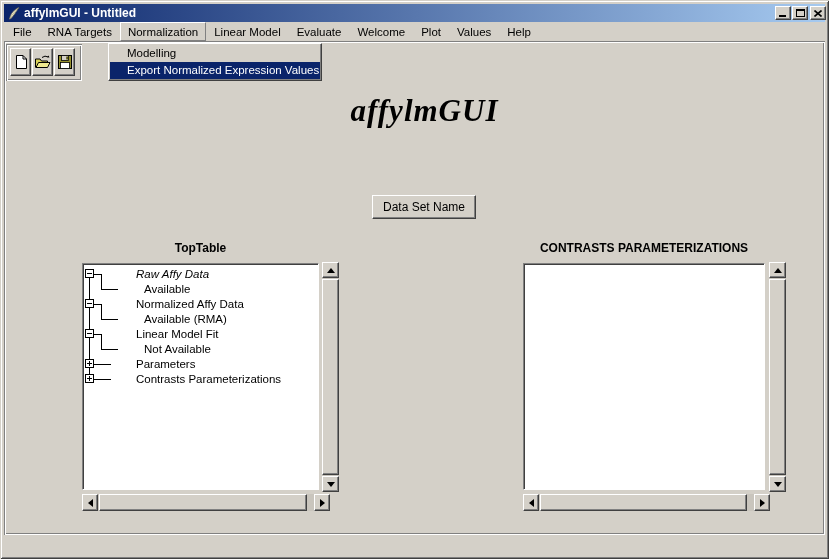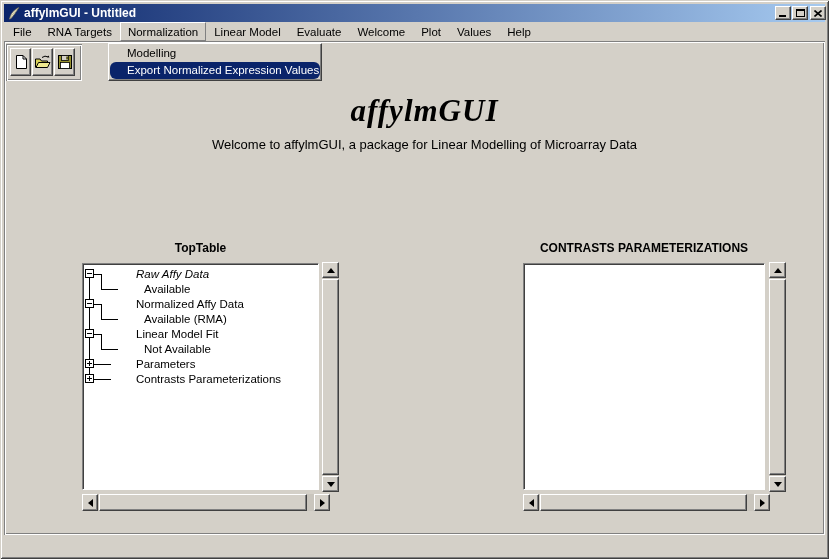--- a/index.html
+++ b/index.html
@@ -52,21 +52,21 @@
     display:flex; align-items:center; justify-content:center;
   }
 
   
   .dropdown {
     left:108px; top:43px; width:214px; height:38px; background:#d4d0c8; z-index:50;
     border:1px solid; border-color:#fff #404040 #404040 #fff;
     box-shadow: inset -1px -1px 0 #808080; padding:1px;
   }
   .dd-item { height:17px; line-height:17px; padding-left:17px; white-space:nowrap; }
-  .dd-item.hl { background:#0a246a; color:#fff;border-radius:6px; }
+  .dd-item.hl { background:#0a246a; color:#fff; }
 
   
   .app-title {
     left:20px; top:93px; right:0; text-align:center;
     font-family:"Liberation Serif", serif; font-style:italic; font-weight:bold;
     font-size:31px; letter-spacing:1px;
   }
   .welcome { left:20px; top:137px; right:0; text-align:center; font-size:13px; }
   .btn-raised {
     background:#d4d0c8; border:1px solid; border-color:#fff #404040 #404040 #fff;
@@ -171,22 +171,22 @@
       </svg>
     </div>
   </div>
 
   <div class="abs dropdown">
     <div class="dd-item">Modelling</div>
     <div class="dd-item hl">Export Normalized Expression Values</div>
   </div>
 
   <div class="abs app-title">affylmGUI</div>
-  <div class="abs welcome">Welcome to affylmGUI, a package for Linear Modelling of Microarray Data</div>
-
+
+  <div class="abs btn-raised dataset-btn">Data Set Name</div>
 
   <div class="abs panel-title" style="left:82px; width:237px;">TopTable</div>
   <div class="abs listbox" style="left:82px; top:263px; width:237px; height:227px;">
     <div class="treewrap">
 
       <div class="tline" style="left:6px; top:10px; width:1px; height:105px;"></div>
 
       <div class="tline" style="left:11px; top:10px; width:7px; height:1px;"></div>
       <div class="tline" style="left:18px; top:10px; width:1px; height:15px;"></div>
       <div class="tbox" style="top:5px;">

